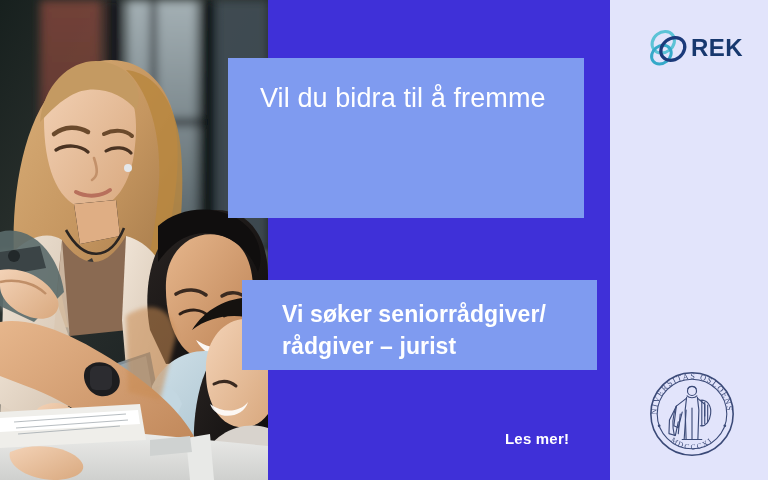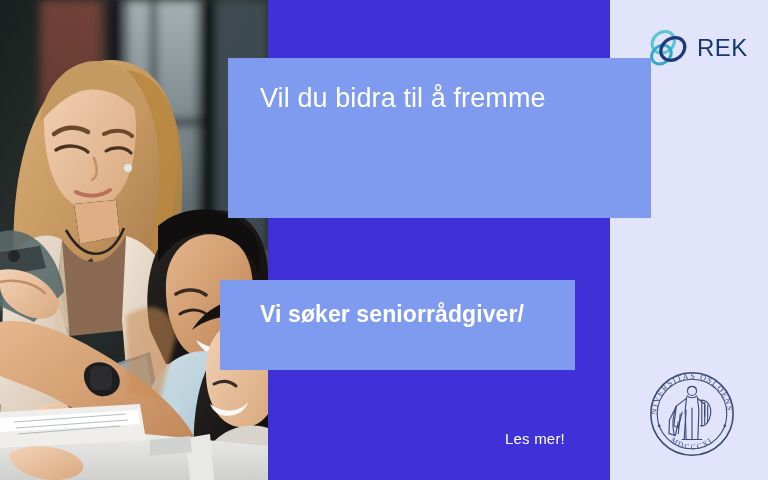--- a/index.html
+++ b/index.html
@@ -30,61 +30,61 @@
   }
   .photo-svg{display:block;width:268px;height:480px;}
 
   
   .callout{
     position:absolute;
     background:#7f9bf0;
     box-sizing:border-box;
   }
   .callout-1{
-    left:228px;top:58px;width:423px;height:160px;
+    left:228px;top:58px;width:356px;height:160px;
     padding:22px 30px 0 32px;
   }
   .callout-1 .line{
     color:#ffffff;
     font-size:27px;
     line-height:36px;
     font-weight:400;
     letter-spacing:0.1px;
     white-space:nowrap;
   }
   .callout-2{
-    left:220px;top:280px;width:355px;height:90px;
+    left:242px;top:280px;width:355px;height:90px;
     padding:18px 26px 0 40px;
   }
   .callout-2 .line{
     color:#ffffff;
     font-size:23px;
     line-height:32px;
     font-weight:bold;
     letter-spacing:0.1px;
     white-space:nowrap;
   }
 
   
   .cta{
     position:absolute;left:505px;top:430px;
-    color:#ffffff;font-size:15px;font-weight:normal;
+    color:#ffffff;font-size:15px;font-weight:bold;
     letter-spacing:0.2px;
     cursor:pointer;
   }
 
   
   .rek-logo{
     position:absolute;left:648px;top:26px;width:92px;height:44px;
     display:flex;align-items:center;
   }
   .rek-mark{width:42px;height:40px;flex:0 0 auto;}
   .rek-word{
-    color:#17386e;font-size:24px;font-weight:normal;
-    letter-spacing:0.5px;margin-left:7px;line-height:1;
+    color:#17386e;font-size:24px;font-weight:bold;
+    letter-spacing:0.5px;margin-left:1px;line-height:1;
   }
 
   
   .uio-seal{
     position:absolute;left:643px;top:365px;width:98px;height:98px;
   }
 </style>
 </head>
 <body>
 
@@ -279,20 +279,21 @@
       </g>
     </svg>
   </div>
 
   <div class="callout callout-1">
     <div class="line">Vil du bidra til å fremme</div>
   </div>
 
   <div class="callout callout-2">
     <div class="line">Vi søker seniorrådgiver/</div>
+    <div class="line">rådgiver – jurist</div>
   </div>
 
   <div class="cta">Les mer!</div>
 
   <div class="rek-logo">
     <svg class="rek-mark" viewBox="0 0 44 42">
       <ellipse cx="16" cy="15" rx="12.5" ry="10.5" transform="rotate(-38 16 15)" fill="none" stroke="#5cc3d6" stroke-width="3.2"></ellipse>
       <ellipse cx="14" cy="28" rx="11" ry="9" transform="rotate(-38 14 28)" fill="none" stroke="#35a9c9" stroke-width="3.2"></ellipse>
       <ellipse cx="26" cy="22" rx="13.5" ry="11" transform="rotate(-38 26 22)" fill="none" stroke="#1b3a7a" stroke-width="3.4"></ellipse>
     </svg>

